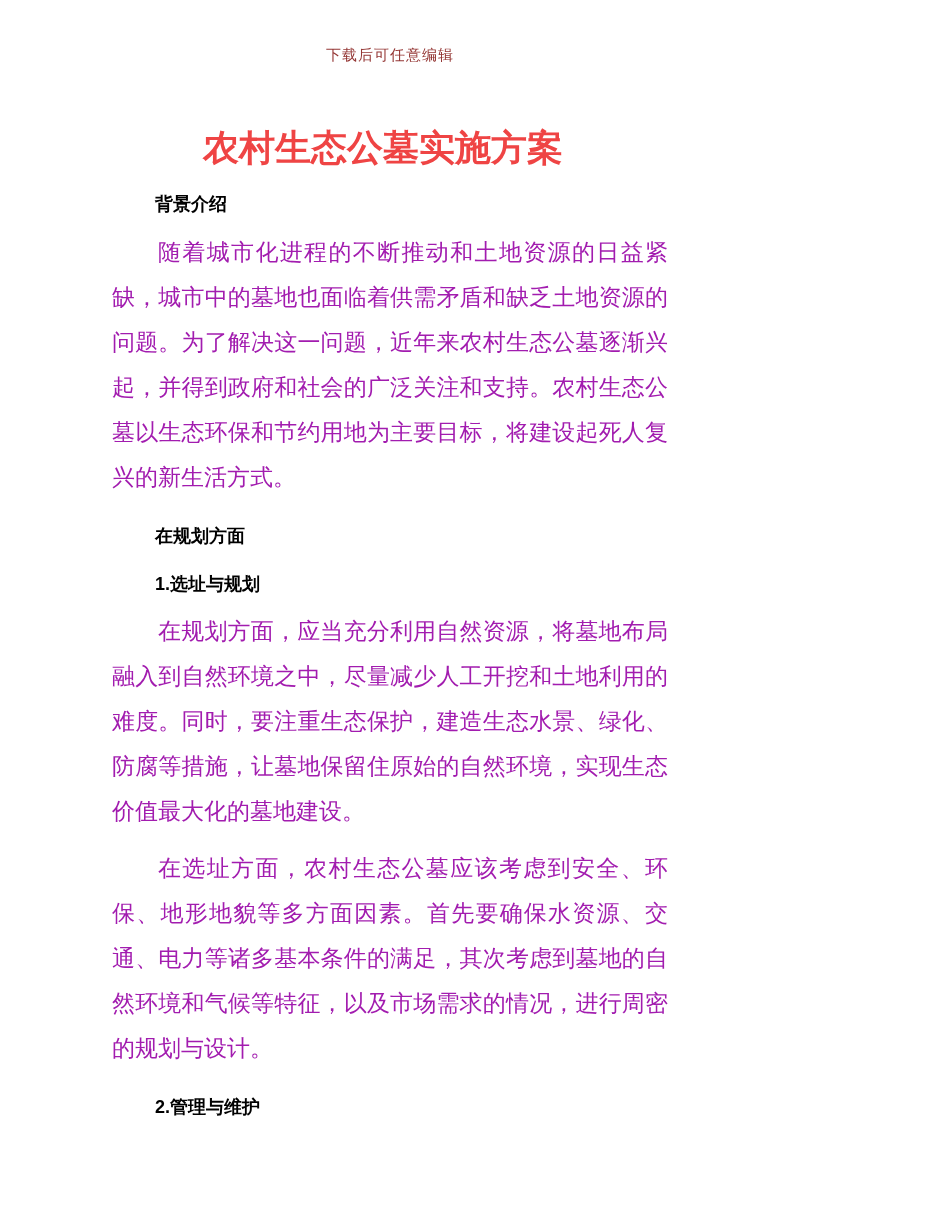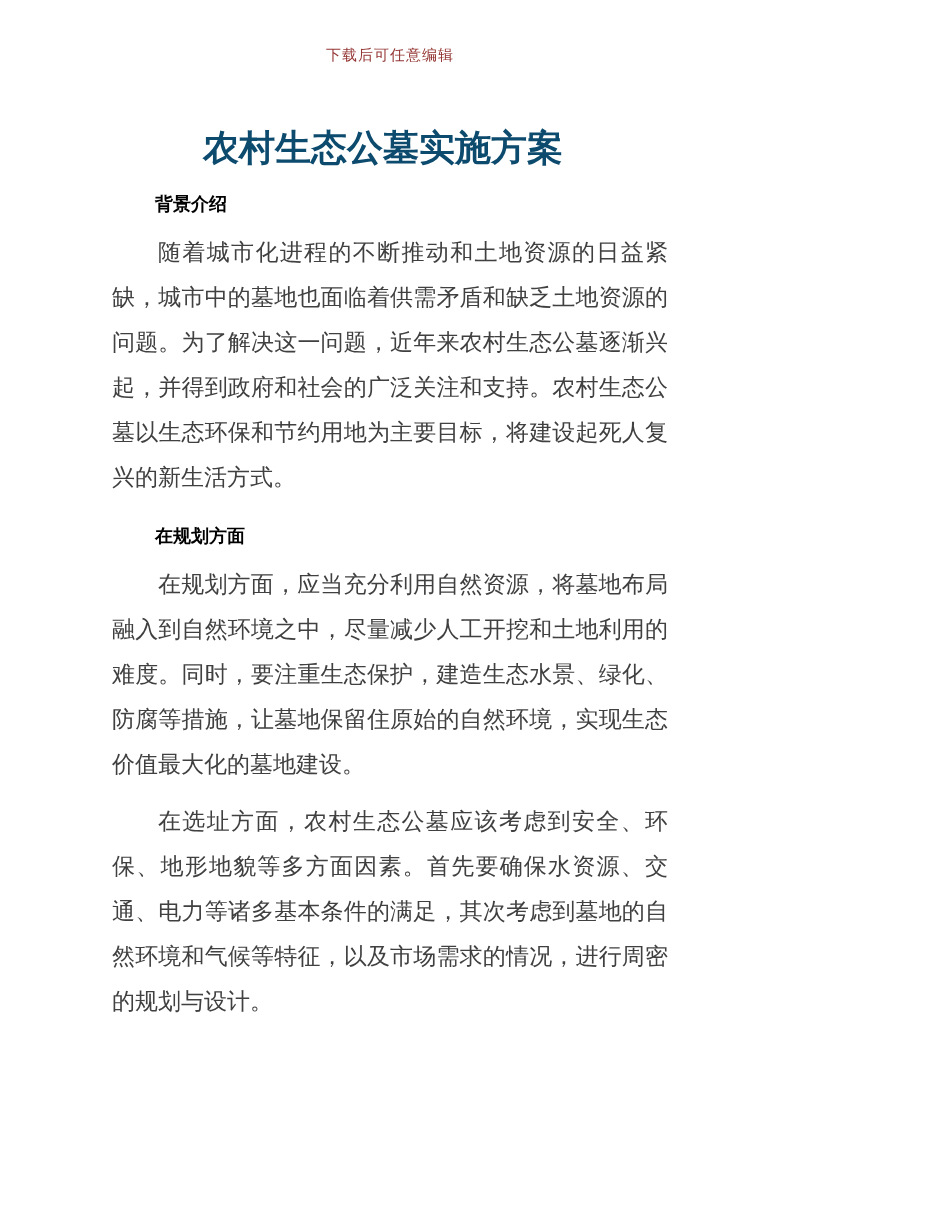--- a/index.html
+++ b/index.html
@@ -24,52 +24,54 @@
     font-size: 15px;
     letter-spacing: 1px;
     color: #943634;
   }
   .doc-title {
     margin: 62px 14px 0 0;
     text-align: center;
     font-size: 36px;
     font-weight: bold;
     line-height: 1.15;
-    color: #0c4a6e;
+    color: #ef4444;
   }
   .content {
     margin: 20px 112px 0 112px; 
   }
   .heading {
     margin: 26px 0 14px 0;
     padding-left: 43px;
     font-size: 18px;
     font-weight: bold;
     line-height: 1.2;
     color: #000000;
   }
   .para {
     margin: 0 0 12px 0;
     font-size: 23px;
     line-height: 45px;
     text-align: justify;
     text-justify: inter-ideograph;
     text-indent: 2em;
-    color: #404040;
+    color: #a21caf;
     word-break: break-all;
   }
 </style>
 </head>
 <body>
 
 <div class="page">
   <div class="watermark">下载后可任意编辑</div>
 
   <h1 class="doc-title">农村生态公墓实施方案</h1>
 
   <div class="content" id="content">
       <h2 class="heading">背景介绍</h2>
       <p class="para">随着城市化进程的不断推动和土地资源的日益紧缺，城市中的墓地也面临着供需矛盾和缺乏土地资源的问题。为了解决这一问题，近年来农村生态公墓逐渐兴起，并得到政府和社会的广泛关注和支持。农村生态公墓以生态环保和节约用地为主要目标，将建设起死人复兴的新生活方式。</p>
       <h2 class="heading">在规划方面</h2>
+      <h2 class="heading">1.选址与规划</h2>
       <p class="para">在规划方面，应当充分利用自然资源，将墓地布局融入到自然环境之中，尽量减少人工开挖和土地利用的难度。同时，要注重生态保护，建造生态水景、绿化、防腐等措施，让墓地保留住原始的自然环境，实现生态价值最大化的墓地建设。</p>
       <p class="para">在选址方面，农村生态公墓应该考虑到安全、环保、地形地貌等多方面因素。首先要确保水资源、交通、电力等诸多基本条件的满足，其次考虑到墓地的自然环境和气候等特征，以及市场需求的情况，进行周密的规划与设计。</p>
+      <h2 class="heading">2.管理与维护</h2>
     </div>
 </div>
 
 </body></html>

